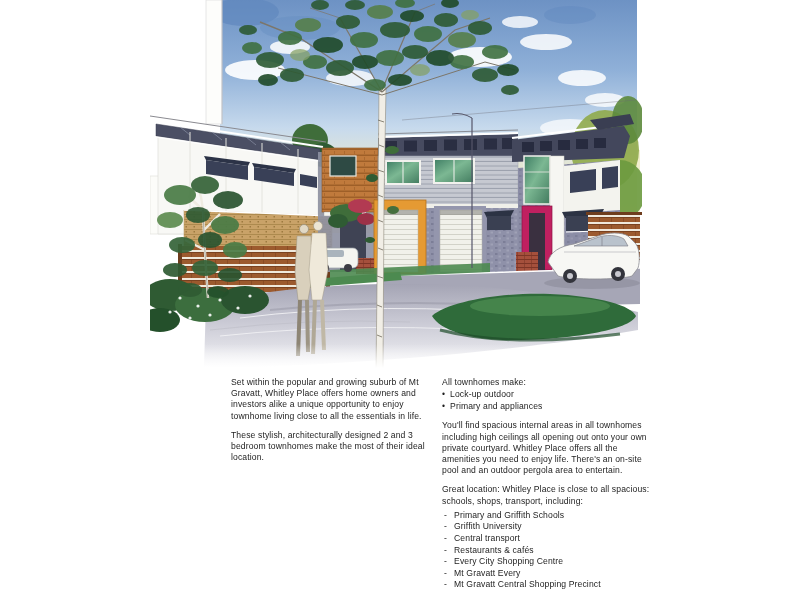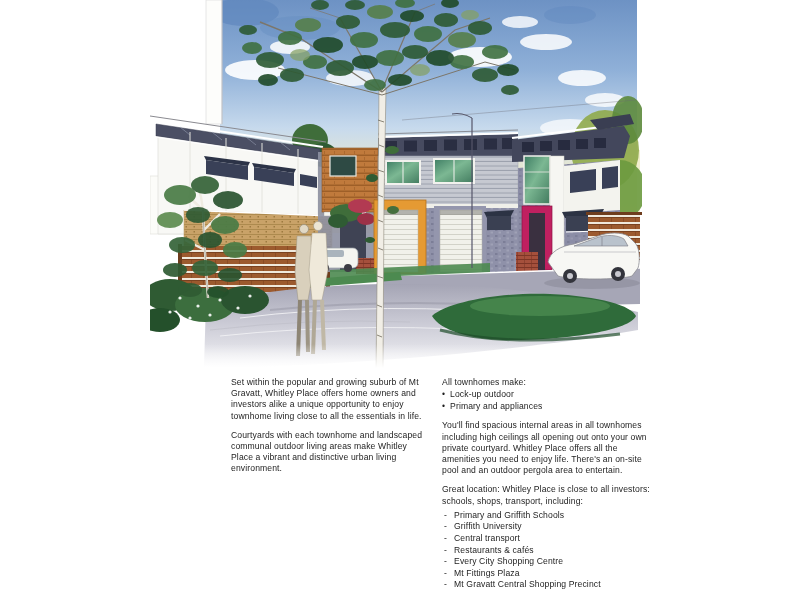--- a/index.html
+++ b/index.html
@@ -396,36 +396,36 @@
         <ellipse cx="320" cy="15" rx="9" ry="5" fill="#85a061" opacity=".8"></ellipse>
       </g>
     </g>
 
     <rect x="0" y="344" width="492" height="30" fill="url(#gFade)"></rect>
   </svg>
 
   <div class="columns">
     <div class="col-left">
       <p>Set within the popular and growing suburb of Mt Gravatt, Whitley Place offers home owners and investors alike a unique opportunity to enjoy townhome living close to all the essentials in life.</p>
-      <p>Courtyards with each townhome and landscaped communal outdoor living areas make Whitley Place a vibrant and distinctive urban living environment.</p>
+      <p>These stylish, architecturally designed 2 and 3 bedroom townhomes make the most of their ideal location.</p>
     </div>
     <div class="col-right">
       <p style="margin-bottom:1px">All townhomes make:</p>
       <ul class="bullets">
         <li>
             <span class="marker">•</span>
             <span>Lock-up outdoor</span>
           </li>
         <li>
             <span class="marker">•</span>
             <span>Primary and appliances</span>
           </li>
       </ul>
       <p>You'll find spacious internal areas in all townhomes including high ceilings all opening out onto your own private courtyard. Whitley Place offers all the amenities you need to enjoy life. There's an on-site pool and an outdoor pergola area to entertain.</p>
-      <p style="margin-bottom:3px">Great location: Whitley Place is close to all investors: schools, shops, transport, including:</p>
+      <p style="margin-bottom:3px">Great location: Whitley Place is close to all spacious: schools, shops, transport, including:</p>
       <ul class="dashes">
         <li>
             <span class="marker">-</span>
             <span>Primary and Griffith Schools</span>
           </li>
         <li>
             <span class="marker">-</span>
             <span>Griffith University</span>
           </li>
         <li>
@@ -435,21 +435,21 @@
         <li>
             <span class="marker">-</span>
             <span>Restaurants &amp; cafés</span>
           </li>
         <li>
             <span class="marker">-</span>
             <span>Every City Shopping Centre</span>
           </li>
         <li>
             <span class="marker">-</span>
-            <span>Mt Fittings Plaza</span>
+            <span>Mt Gravatt Every</span>
           </li>
         <li>
             <span class="marker">-</span>
             <span>Mt Gravatt Central Shopping Precinct</span>
           </li>
       </ul>
     </div>
   </div>
 </div>
 

